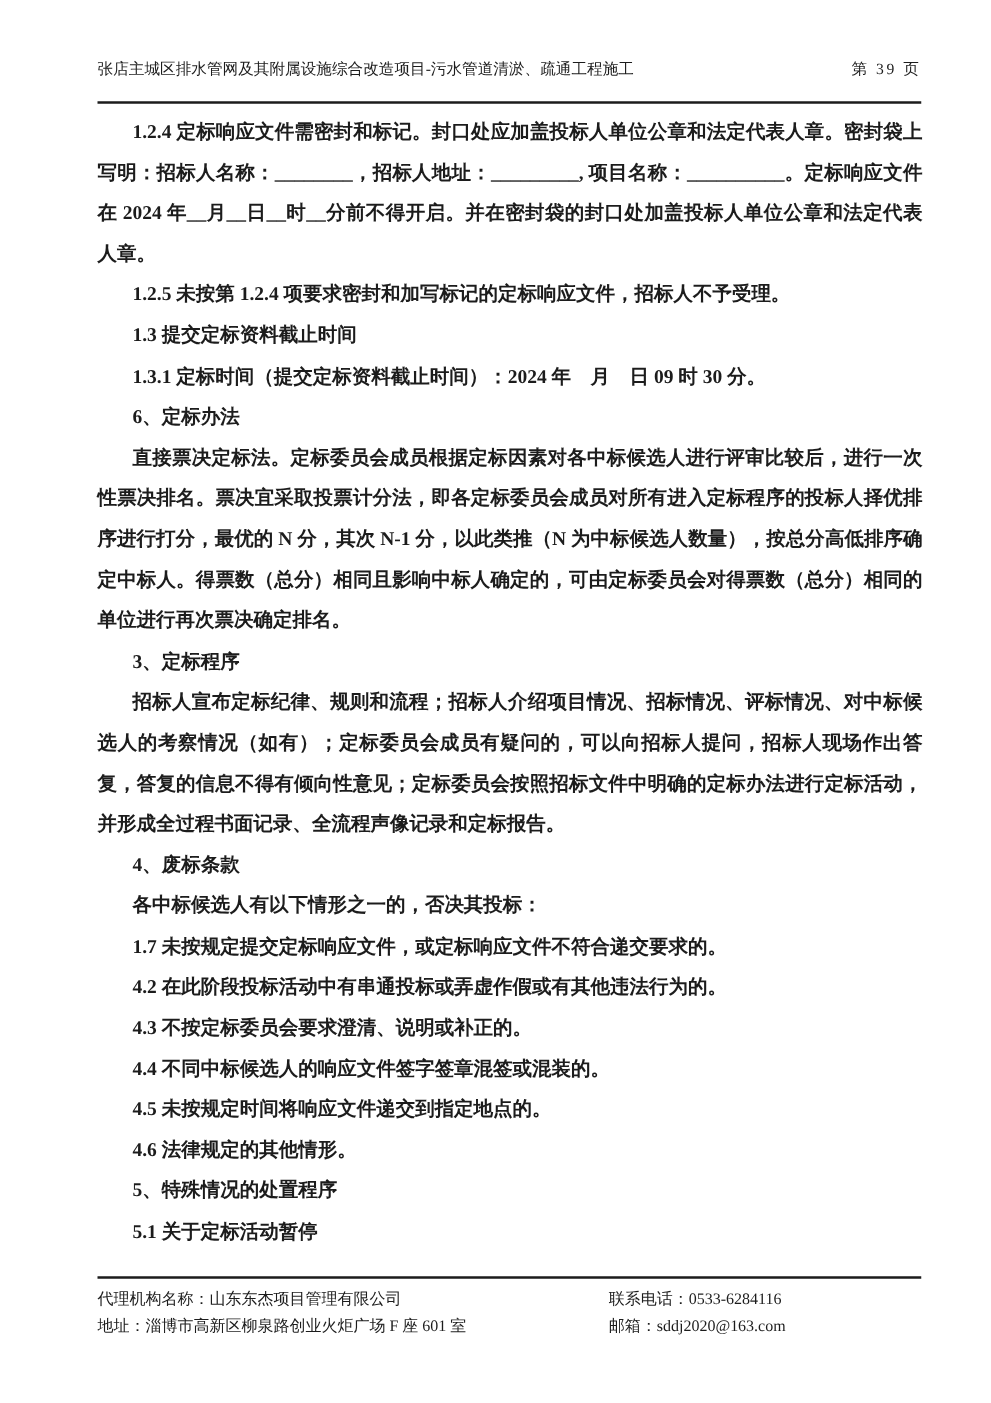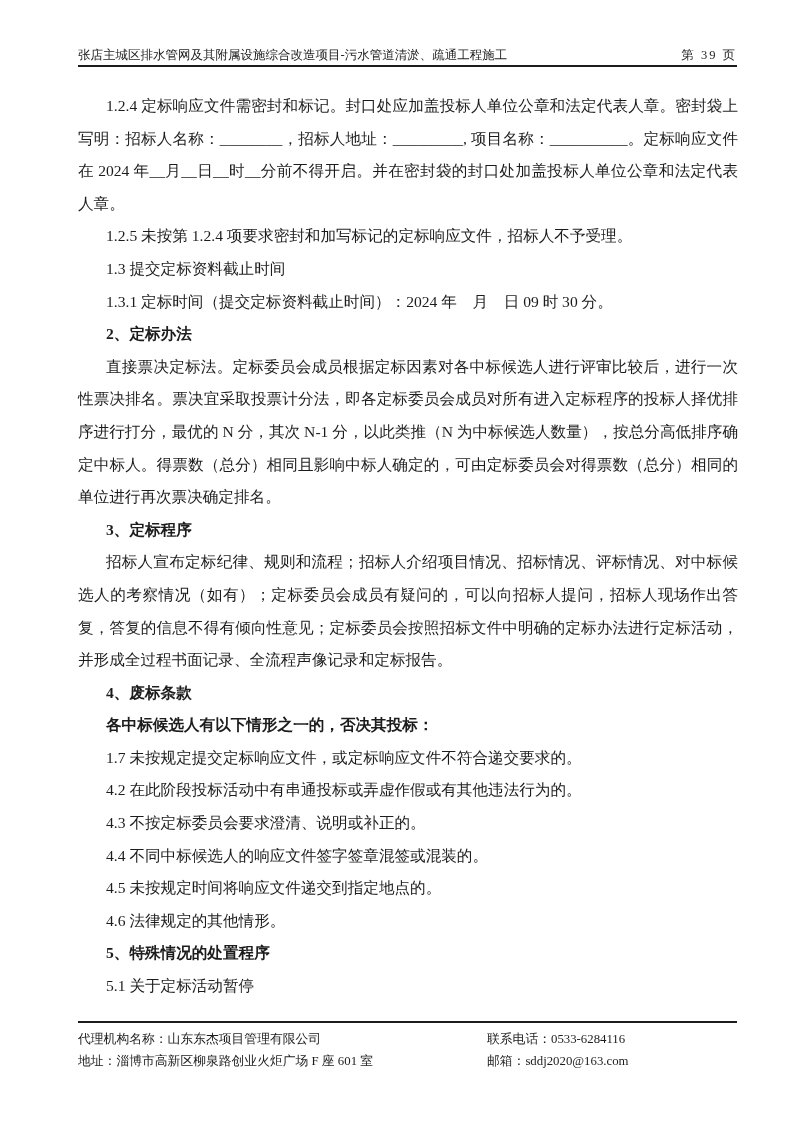--- a/index.html
+++ b/index.html
@@ -12,21 +12,21 @@
     font-family: "Liberation Serif", "DejaVu Serif", serif;
     color: #1c1c1c;
     overflow: hidden;
   }
   .header {
     position: absolute;
     top: 0;
     left: 78px;
     right: 56px;
     padding-top: 47px;
-    padding-bottom: 2px;
+    padding-bottom: 18px;
     border-bottom: 2px solid #1c1c1c;
     display: flex;
     justify-content: space-between;
     align-items: flex-end;
     font-size: 12.5px;
     line-height: 16px;
     white-space: nowrap;
   }
   .header .page-num {
     letter-spacing: 2px;
@@ -39,20 +39,21 @@
     right: 55px;
     padding-top: 22px;
   }
   .doc-body p.para {
     font-size: 15.6px;
     line-height: 32.6px;
     text-indent: 28px;
     text-align: justify;
     text-justify: inter-ideograph;
     word-break: break-all;
+    font-weight: bold;
   }
   .doc-body p.para.bold {
     font-weight: bold;
   }
   .footer {
     position: absolute;
     top: 1021px;
     left: 78px;
     right: 56px;
     border-top: 2px solid #1c1c1c;
@@ -80,21 +81,21 @@
     <span class="title" data-name="header-project-title">张店主城区排水管网及其附属设施综合改造项目-污水管道清淤、疏通工程施工</span>
     <span class="page-num" data-name="header-page-number">第 39 页</span>
   </div>
 
   <div class="doc-body" data-name="document-body">
 
   <p class="para" data-name="paragraph">1.2.4 定标响应文件需密封和标记。封口处应加盖投标人单位公章和法定代表人章。密封袋上写明：招标人名称：________，招标人地址：_________, 项目名称：__________。定标响应文件在 2024 年__月__日__时__分前不得开启。并在密封袋的封口处加盖投标人单位公章和法定代表人章。</p>
       <p class="para" data-name="paragraph">1.2.5 未按第 1.2.4 项要求密封和加写标记的定标响应文件，招标人不予受理。</p>
       <p class="para" data-name="paragraph">1.3 提交定标资料截止时间</p>
       <p class="para" data-name="paragraph">1.3.1 定标时间（提交定标资料截止时间）：2024 年　月　日 09 时 30 分。</p>
-      <p class="para bold" data-name="paragraph">2、定标办法</p>
+      <p class="para bold" data-name="paragraph">6、定标办法</p>
       <p class="para" data-name="paragraph">直接票决定标法。定标委员会成员根据定标因素对各中标候选人进行评审比较后，进行一次性票决排名。票决宜采取投票计分法，即各定标委员会成员对所有进入定标程序的投标人择优排序进行打分，最优的 N 分，其次 N-1 分，以此类推（N 为中标候选人数量），按总分高低排序确定中标人。得票数（总分）相同且影响中标人确定的，可由定标委员会对得票数（总分）相同的单位进行再次票决确定排名。</p>
       <p class="para bold" data-name="paragraph">3、定标程序</p>
       <p class="para" data-name="paragraph">招标人宣布定标纪律、规则和流程；招标人介绍项目情况、招标情况、评标情况、对中标候选人的考察情况（如有）；定标委员会成员有疑问的，可以向招标人提问，招标人现场作出答复，答复的信息不得有倾向性意见；定标委员会按照招标文件中明确的定标办法进行定标活动，并形成全过程书面记录、全流程声像记录和定标报告。</p>
       <p class="para bold" data-name="paragraph">4、废标条款</p>
       <p class="para bold" data-name="paragraph">各中标候选人有以下情形之一的，否决其投标：</p>
       <p class="para" data-name="paragraph">1.7 未按规定提交定标响应文件，或定标响应文件不符合递交要求的。</p>
       <p class="para" data-name="paragraph">4.2 在此阶段投标活动中有串通投标或弄虚作假或有其他违法行为的。</p>
       <p class="para" data-name="paragraph">4.3 不按定标委员会要求澄清、说明或补正的。</p>
       <p class="para" data-name="paragraph">4.4 不同中标候选人的响应文件签字签章混签或混装的。</p>
       <p class="para" data-name="paragraph">4.5 未按规定时间将响应文件递交到指定地点的。</p>

